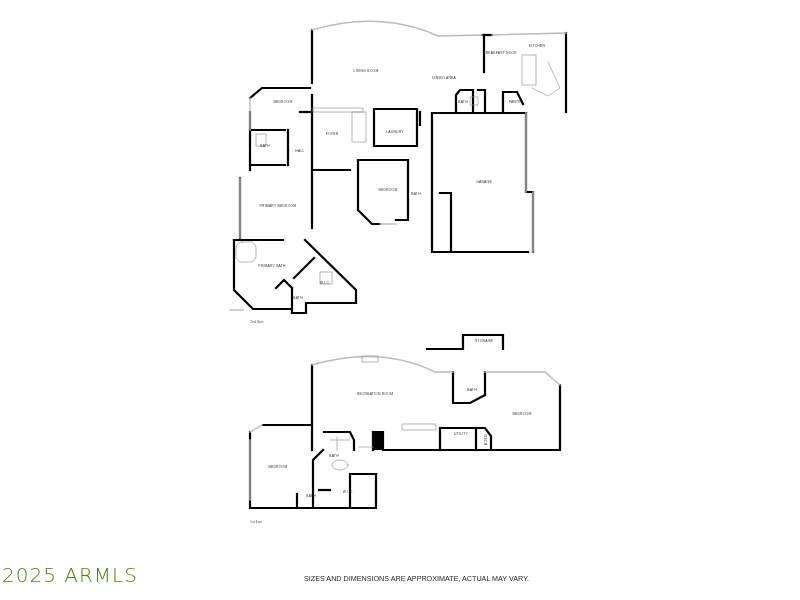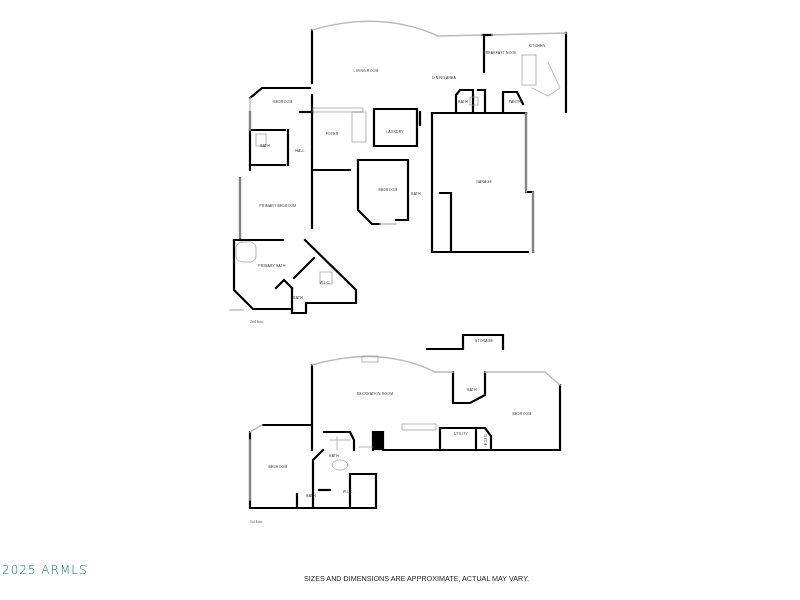--- a/index.html
+++ b/index.html
@@ -1,19 +1,19 @@
 <!DOCTYPE html>
 <html><head>
 <meta charset="utf-8">
 <style>
   html,body{margin:0;padding:0;background:#fff;}
   body{width:800px;height:600px;position:relative;overflow:hidden;font-family:"Liberation Sans",sans-serif;}
   svg#plan{position:absolute;left:0;top:0;}
   .lbl{position:absolute;font-size:3.4px;color:#333;letter-spacing:0.2px;white-space:nowrap;transform:translate(-50%,-50%);font-family:"Liberation Sans",sans-serif;}
-  .wm{position:absolute;left:2px;top:563px;font-size:12px;color:#0f766e;font-family:"DejaVu Sans",sans-serif;font-weight:200;letter-spacing:1px;}
+  .wm{position:absolute;left:2px;top:563px;font-size:20px;color:#4d7c0f;font-family:"DejaVu Sans",sans-serif;font-weight:200;letter-spacing:1px;}
   .disc{position:absolute;left:304px;top:574px;font-size:7.2px;color:#222;font-family:"Liberation Sans",sans-serif;}
   .floor{position:absolute;font-size:3.5px;color:#555;}
 </style>
 </head>
 <body>
 
 <svg id="plan" width="800" height="600" viewBox="0 0 800 600" fill="none" stroke-linecap="square">
 
   <g stroke="#000" stroke-width="2.2">
 

